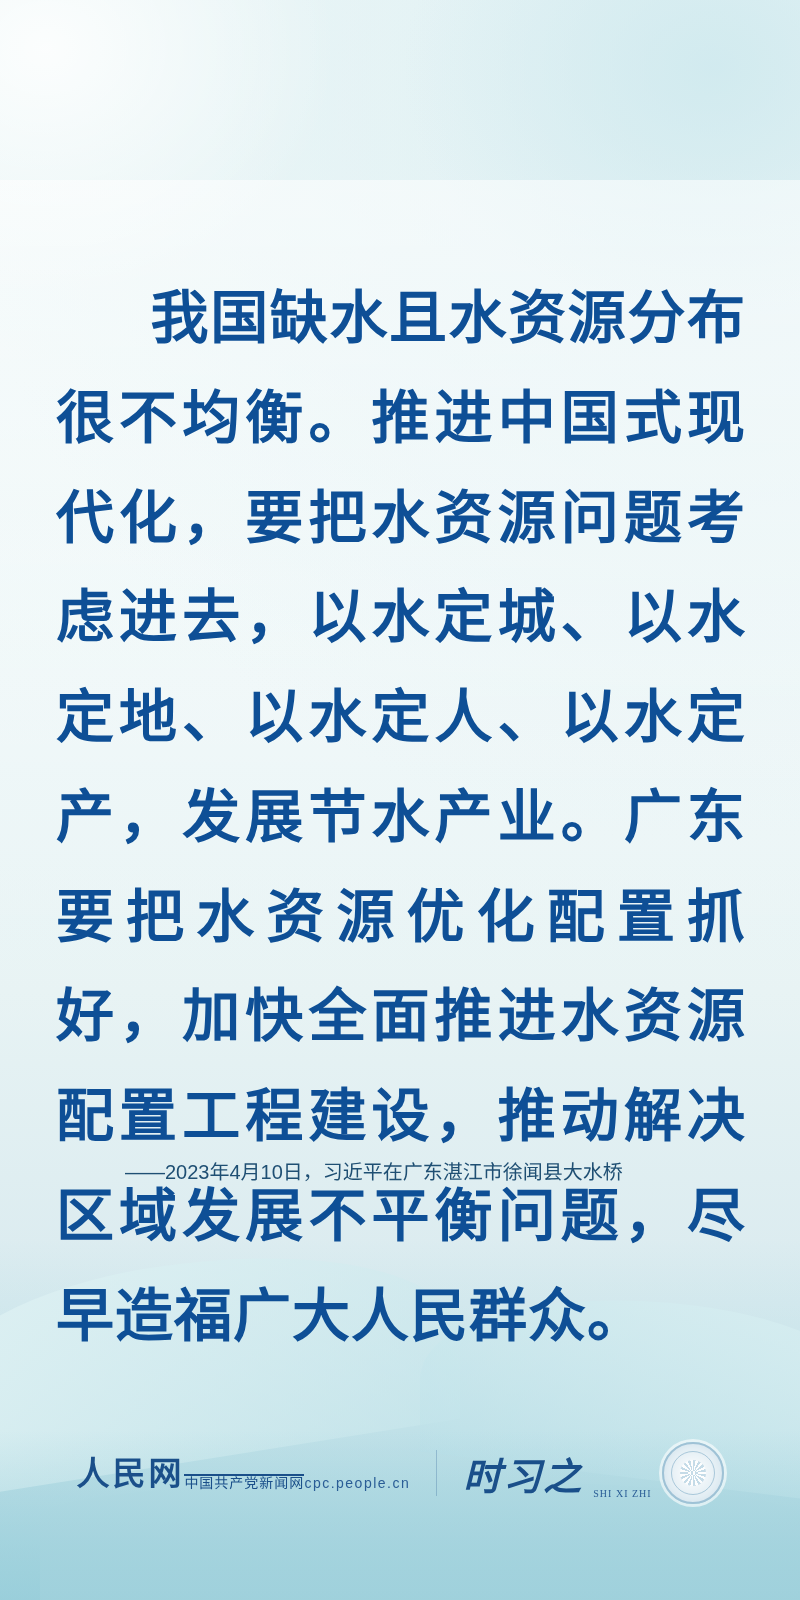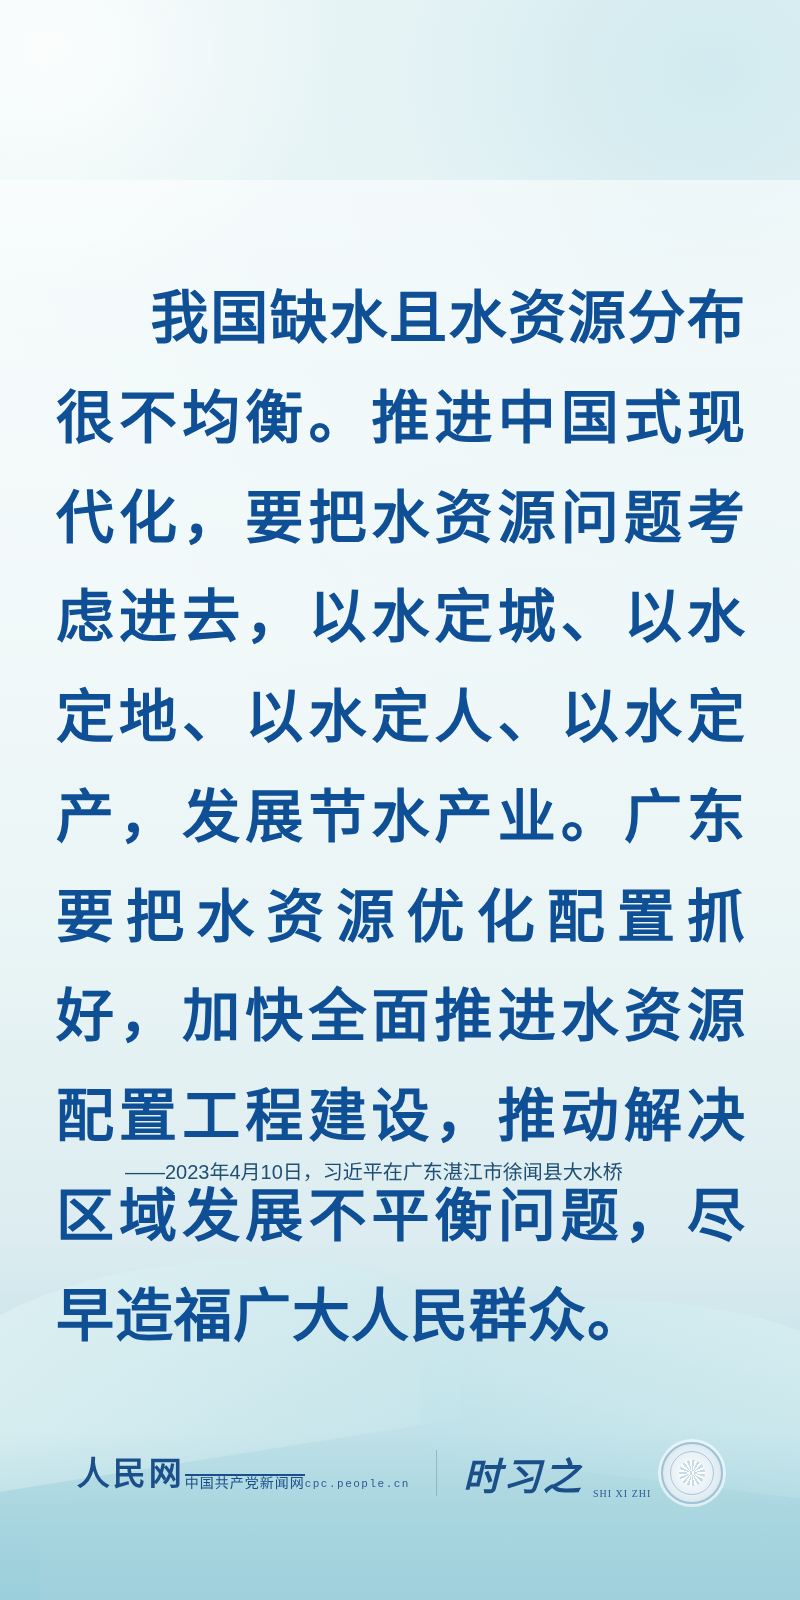--- a/index.html
+++ b/index.html
@@ -150,22 +150,22 @@
   }
   .people-logo .sub {
     margin-top: 5px;
     font-size: 14px;
     color: #1a4f8a;
     letter-spacing: 1px;
     border-top: 2px solid #1a4f8a;
   }
   .people-logo .url {
     margin-top: 8px;
-    font-family: Liberation Mono, monospace;
-    font-size: 11px;
+    font-family: Liberation Sans, sans-serif;
+    font-size: 14px;
     color: #2a5d96;
     letter-spacing: 1.5px;
   }
 
   .divider-dot {
     width: 1px;
     height: 46px;
     background: rgba(26,79,138,0.25);
   }
 

